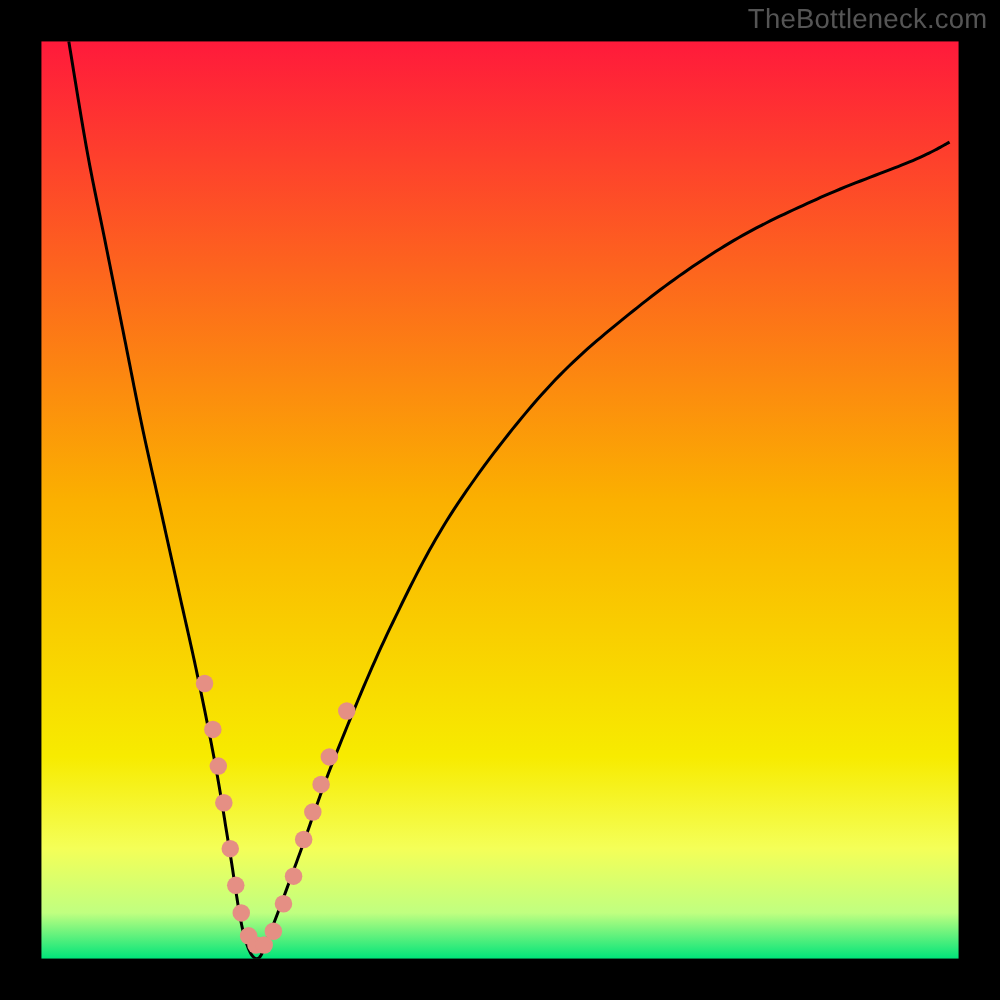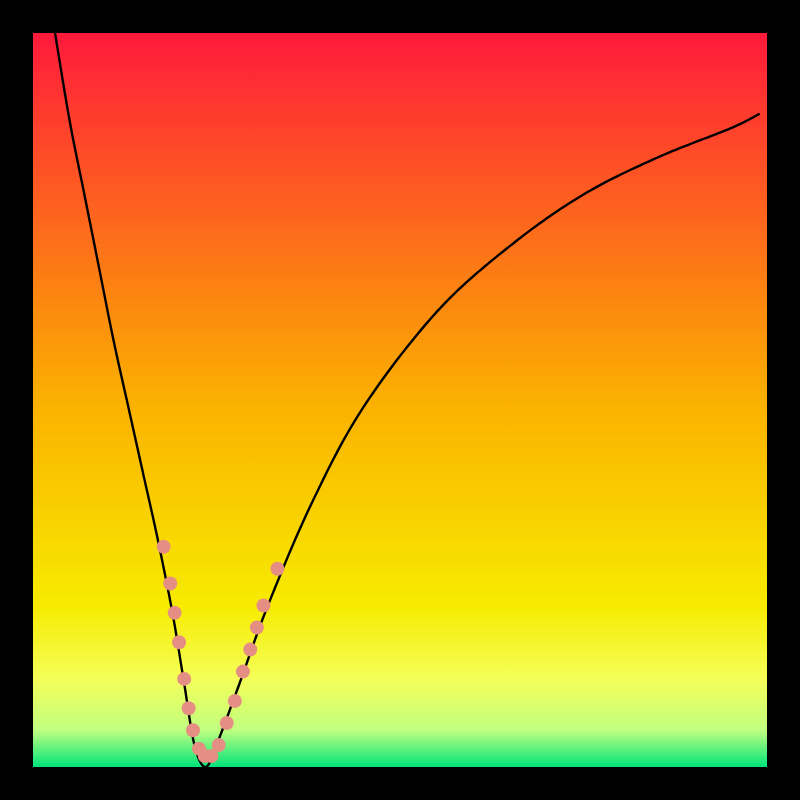--- a/index.html
+++ b/index.html
@@ -71,13 +71,14 @@
           <circle cx="234.85" cy="700.94" r="7" fill="#e58f84"></circle>
           <circle cx="242.92" cy="671.58" r="7" fill="#e58f84"></circle>
           <circle cx="250.26" cy="649.56" r="7" fill="#e58f84"></circle>
           <circle cx="256.87" cy="627.54" r="7" fill="#e58f84"></circle>
           <circle cx="263.48" cy="605.52" r="7" fill="#e58f84"></circle>
           <circle cx="277.42" cy="568.82" r="7" fill="#e58f84"></circle>
         </g>
     </g>
   </svg>
 
+  <div class="watermark">TheBottleneck.com</div>
 </div>
 
 </body></html>

